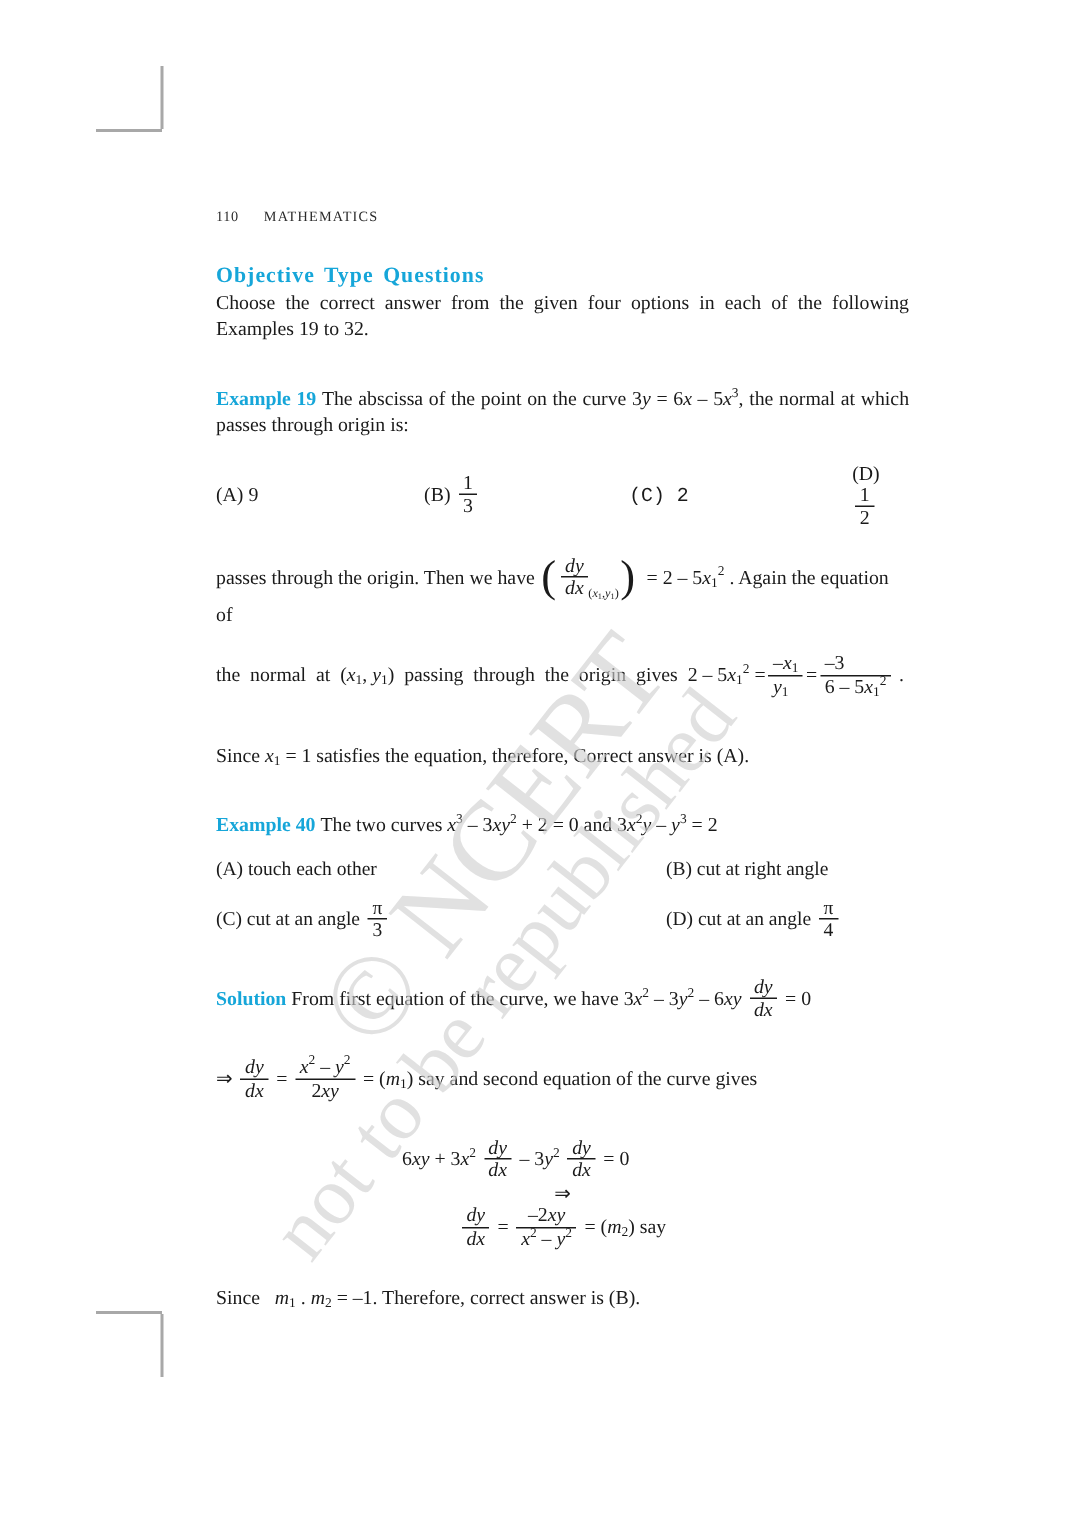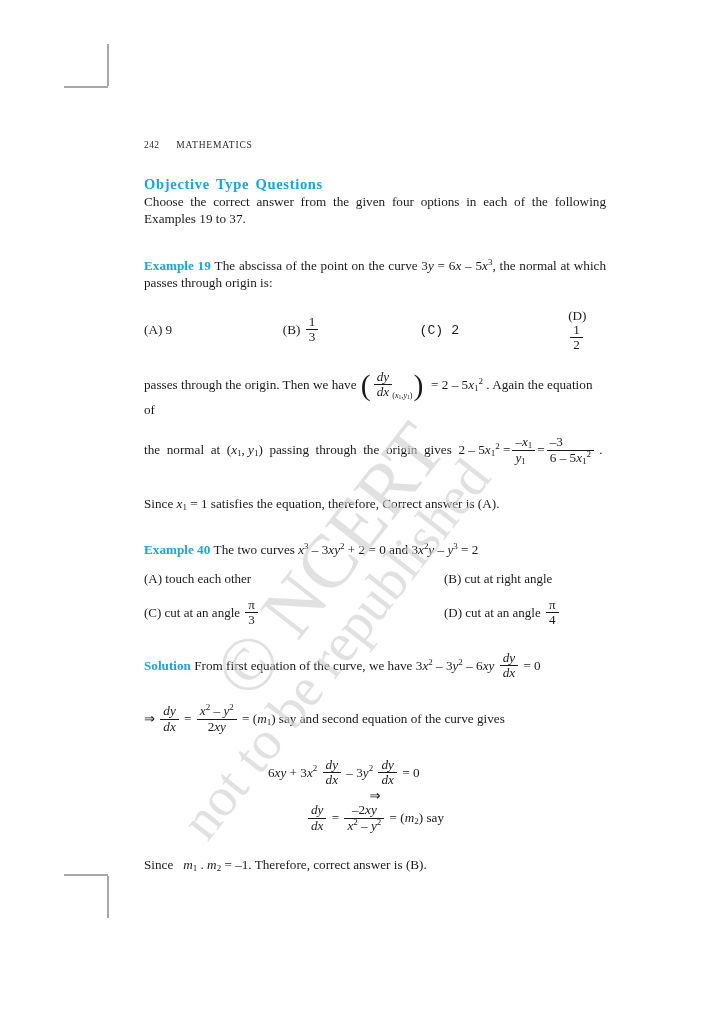--- a/index.html
+++ b/index.html
@@ -174,27 +174,27 @@
 <body>
 
 <div class="crop-mark crop-tl-v"></div>
 <div class="crop-mark crop-tl-h"></div>
 <div class="crop-mark crop-bl-h"></div>
 <div class="crop-mark crop-bl-v"></div>
 
 <div class="page">
 
   <div class="running-head">
-    <span class="pageno">242</span>
+    <span class="pageno">110</span>
     <span class="subject">MATHEMATICS</span>
   </div>
 
   <div class="section-heading">Objective Type Questions</div>
 
-  <div class="para">Choose the correct answer from the given four options in each of the following Examples 19 to 37.</div>
+  <div class="para">Choose the correct answer from the given four options in each of the following Examples 19 to 32.</div>
 
   <div class="para tight">
     <span class="lead">Example 19</span>
     <span class="math">
       The abscissa of the point on the curve 3<i class="v">y</i> = 6<i class="v">x</i> – 5<i class="v">x</i><sup class="ex">3</sup>, the normal at which passes through origin is:
     </span>
   </div>
 
   <div class="options">
     <span class="opt opt-a">(A) 9</span>

